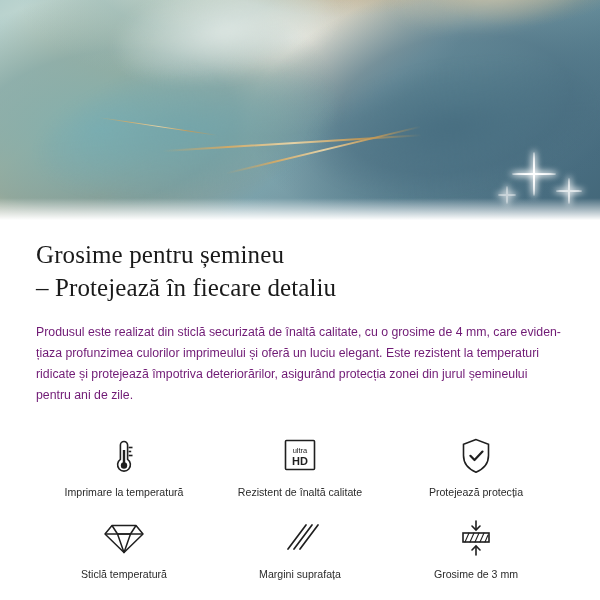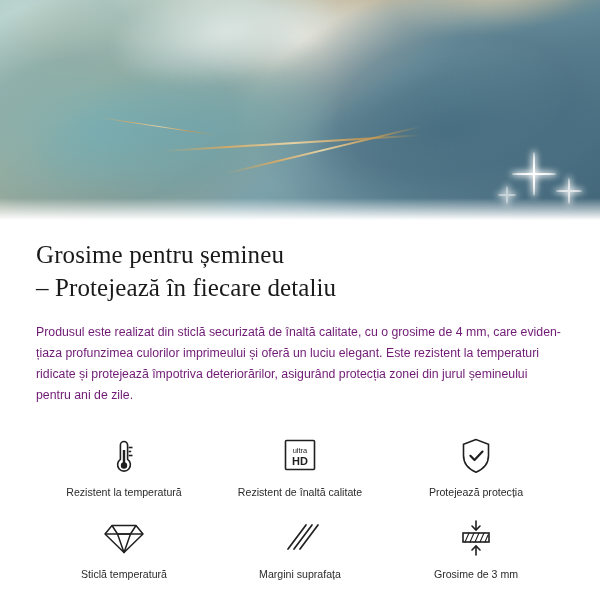--- a/index.html
+++ b/index.html
@@ -221,21 +221,21 @@
         <div class="feature-icon">
           <svg width="30" height="40" viewBox="0 0 30 40" fill="none" stroke="#1f1f1f" stroke-width="1.6">
             <path d="M15 5.5a3.6 3.6 0 0 0-3.6 3.6v14.3a6.4 6.4 0 1 0 7.2 0V9.1A3.6 3.6 0 0 0 15 5.5z"></path>
             <circle cx="15" cy="29.5" r="3.2" fill="#1f1f1f" stroke="none"></circle>
             <line x1="15" y1="14" x2="15" y2="27.5" stroke-width="2.4"></line>
             <line x1="19.6" y1="11.5" x2="23.5" y2="11.5"></line>
             <line x1="19.6" y1="15.5" x2="22.2" y2="15.5"></line>
             <line x1="19.6" y1="19.5" x2="23.5" y2="19.5"></line>
           </svg>
         </div>
-        <div class="feature-label">Rezistent la temperatură</div>
+        <div class="feature-label">Imprimare la temperatură</div>
       </div>
 
       <div class="feature">
         <div class="feature-icon">
           <svg width="40" height="38" viewBox="0 0 40 38">
             <rect x="5.5" y="3.5" width="29" height="29" rx="1" fill="none" stroke="#1f1f1f" stroke-width="1.6"></rect>
             <text x="20" y="16" text-anchor="middle" font-family="Liberation Sans, sans-serif" font-size="7.5" fill="#1f1f1f">ultra</text>
             <text x="20" y="27.5" text-anchor="middle" font-family="Liberation Sans, sans-serif" font-size="11" font-weight="bold" fill="#1f1f1f">HD</text>
           </svg>
         </div>

